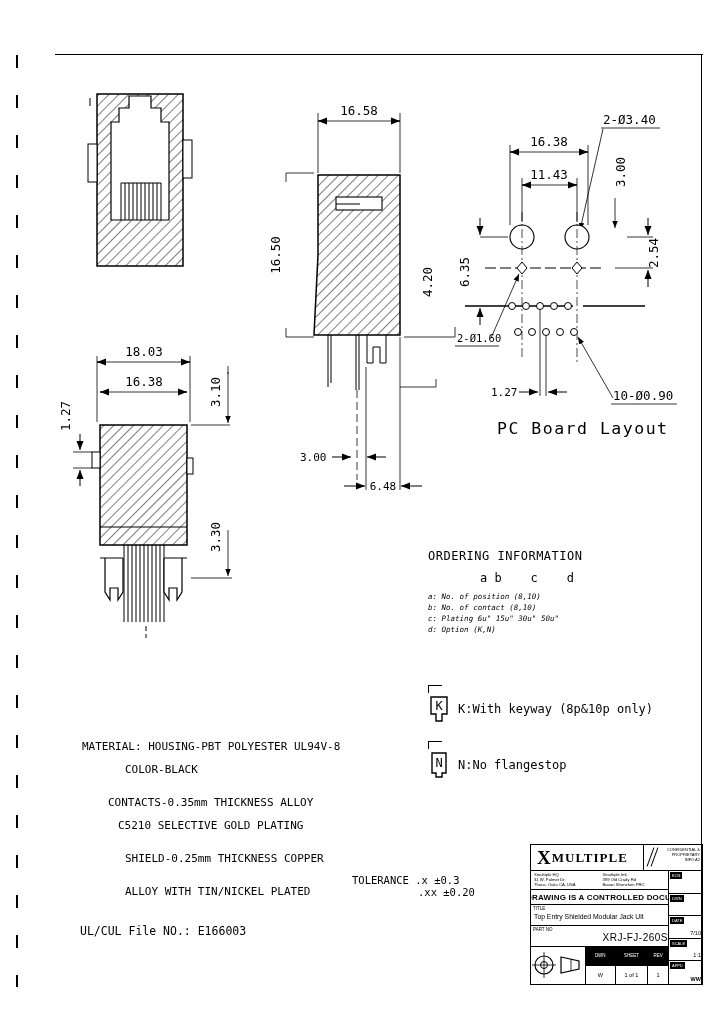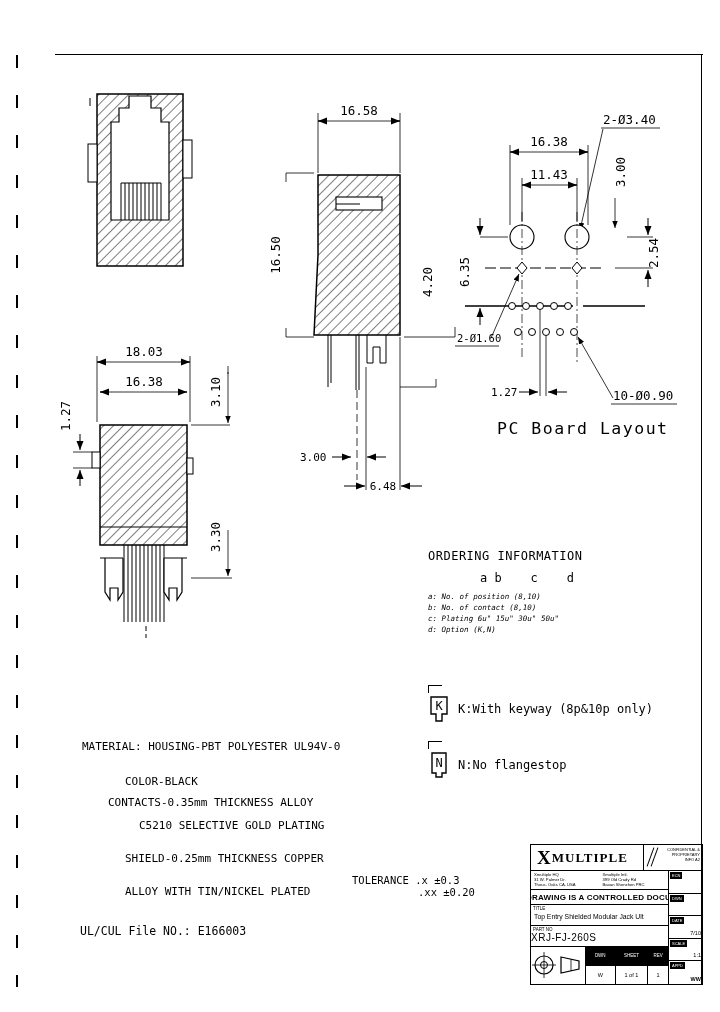--- a/index.html
+++ b/index.html
@@ -44,21 +44,21 @@
   #tb-main { position:absolute; left:0; top:26px; width:137px; height:113px; }
   #tb-side { position:absolute; left:137px; top:26px; width:34px; height:113px; border-left:1px solid #000; }
   .tb-row { position:absolute; left:0; width:137px; border-bottom:1px solid #000; overflow:hidden; }
   #tb-addr { top:0; height:19px; display:flex; font-size:4.2px; line-height:5.2px; }
   #tb-addr .col { width:50%; padding:1px 0 0 3px; overflow:hidden; }
   #tb-ctrl { top:19px; height:15px; font-weight:bold; font-size:8px; display:flex; align-items:center; justify-content:center; letter-spacing:0.2px; white-space:nowrap; }
   #tb-title { top:34px; height:21px; }
   #tb-part  { top:55px; height:21px; }
   .cell-label { position:absolute; left:2px; top:1px; font-size:4.5px; }
   #tb-title .val { position:absolute; left:3px; top:8px; font-size:6.8px; white-space:nowrap; }
-  #tb-part  .val { position:absolute; left:0; top:6px; width:100%; text-align:left; font-size:10px; letter-spacing:0.5px; }
+  #tb-part  .val { position:absolute; left:0; top:6px; width:100%; text-align:right; font-size:10px; letter-spacing:0.5px; }
   #tb-bottom { top:76px; height:37px; border-bottom:none; }
   #tb-proj { position:absolute; left:0; top:0; width:54px; height:37px; }
   #tb-grid { position:absolute; left:54px; top:0; width:83px; height:37px; border-left:1px solid #000; display:grid;
              grid-template-columns:36% 40% 24%; grid-template-rows:50% 50%; }
   #tb-grid > div { border-right:1px solid #000; border-bottom:1px solid #000; overflow:hidden; }
   #tb-grid > div:nth-child(3n) { border-right:none; }
   #tb-grid > div:nth-child(n+4) { border-bottom:none; }
   .gh { background:#000; color:#fff; font-size:4.5px; display:flex; align-items:center; justify-content:center; }
   .gv { font-size:5.5px; display:flex; align-items:center; justify-content:center; }
   .side-cell { position:absolute; left:0; width:34px; height:22.6px; border-bottom:1px solid #000; }
@@ -322,24 +322,24 @@
     <div class="opt-row" style="top:202px;">
       <svg width="22" height="28" viewBox="0 0 22 28">
         <path d="M4,2 H18 V22 H14 V26 H8 V22 H4 Z" fill="#fff" stroke="#000" stroke-width="1.4"></path>
         <text x="11" y="16" text-anchor="middle" font-size="12">N</text>
       </svg>
       <span class="opt-label">N:No flangestop</span>
     </div>
   </div>
 
   <div class="abs" id="material">
-    <div class="mat-line" style="left:0;top:0;">MATERIAL: HOUSING-PBT POLYESTER UL94V-0</div>
-    <div class="mat-line" style="left:43px;top:23px;margin-top:12px;">COLOR-BLACK</div>
+    <div class="mat-line" style="left:0;top:0;">MATERIAL: HOUSING-PBT POLYESTER UL94V-8</div>
+    <div class="mat-line" style="left:43px;top:23px;">COLOR-BLACK</div>
     <div class="mat-line" style="left:26px;top:56px;">CONTACTS-0.35mm THICKNESS ALLOY</div>
-    <div class="mat-line" style="left:57px;top:79px;">C5210 SELECTIVE GOLD PLATING</div>
+    <div class="mat-line" style="left:36px;top:79px;">C5210 SELECTIVE GOLD PLATING</div>
     <div class="mat-line" style="left:43px;top:112px;">SHIELD-0.25mm THICKNESS COPPER</div>
     <div class="mat-line" style="left:43px;top:145px;">ALLOY WITH TIN/NICKEL PLATED</div>
   </div>
   <div class="abs" id="ulline">UL/CUL File NO.: E166003</div>
 
   <div class="abs" id="tolerance">
     <div>TOLERANCE .x  ±0.3</div>
     <div class="t2">.xx ±0.20</div>
   </div>
 

